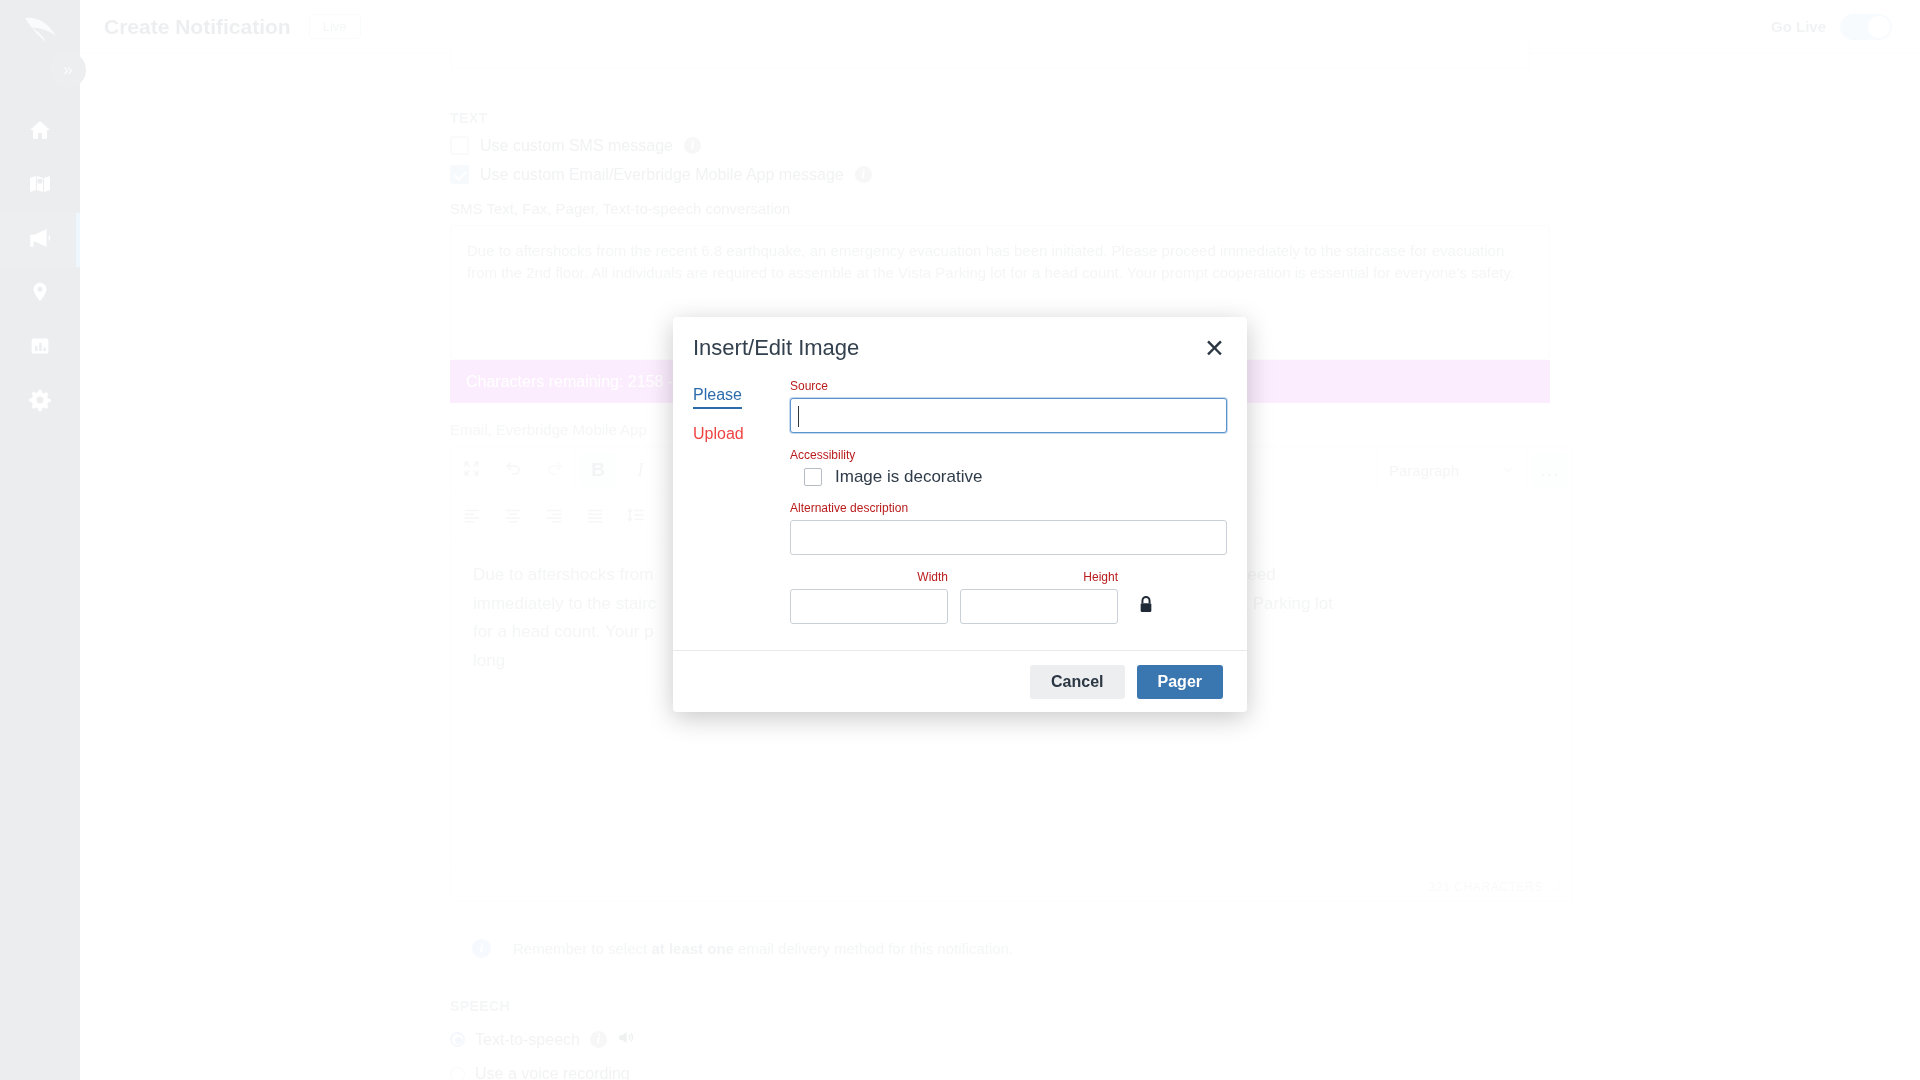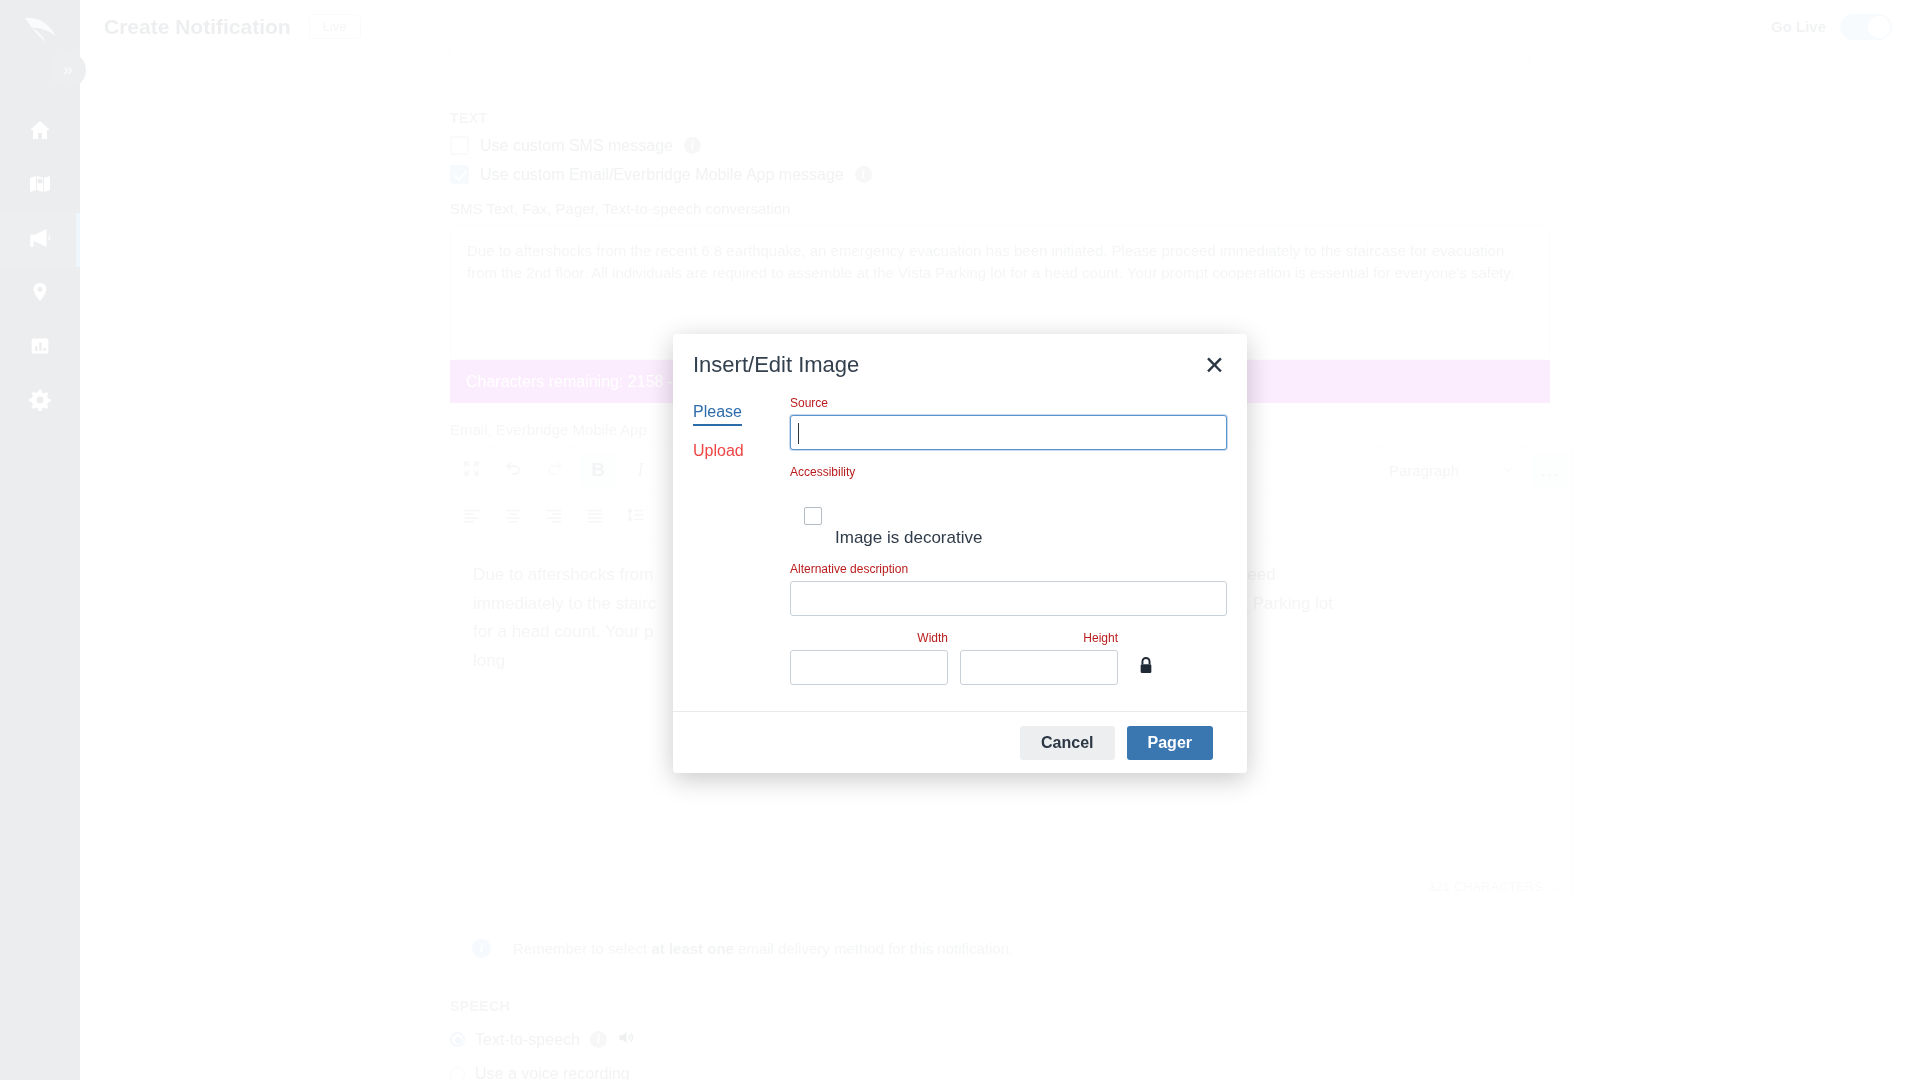--- a/index.html
+++ b/index.html
@@ -192,21 +192,21 @@
   .radio.on { border: 2px solid #8ab6e2; position: relative; }
   .radio.on::after {
     content: ""; position: absolute; left: 3px; top: 3px;
     width: 7px; height: 7px; border-radius: 50%; background: #8ab6e2;
   }
   .radio-label { font-size: 16px; color: #767f87; }
 
   
   #modal {
     position: absolute;
-    left: 673px; top: 334px; width: 574px;
+    left: 673px; top: 317px; width: 574px;
     background: #ffffff;
     border-radius: 4px;
     box-shadow: 0 6px 26px rgba(0,0,0,0.22);
     overflow: hidden;
   }
   .modal-head {
     height: 62px; display: flex; align-items: center;
     padding: 0 22px 0 20px;
   }
   .modal-title { font-size: 22px; color: #33404e; }
@@ -237,28 +237,28 @@
     width: 1px; height: 21px; background: #2c3744;
   }
   .mf-gap { height: 15px; }
   .mf-check-row {
     display: flex; align-items: center; gap: 13px; margin: 4px 0 14px 14px;
   }
   .mf-cb {
     width: 18px; height: 18px; border: 1px solid #b5bcc4;
     border-radius: 2px; background: #fff;
   }
-  .mf-cb-label { font-size: 17px; color: #2f3b48; margin-top: 44px; }
+  .mf-cb-label { font-size: 17px; color: #2f3b48; }
   .wh-row { display: flex; align-items: flex-end; gap: 12px; }
   .wh-col { width: 158px; text-align: right; }
   .lock-icon { padding-bottom: 6px; margin-left: 8px; }
   .modal-foot {
     border-top: 1px solid #e8eaed;
     height: 62px; display: flex; align-items: center; justify-content: flex-end;
-    gap: 12px; padding-right: 34px;
+    gap: 12px; padding-right: 24px;
   }
   .btn {
     height: 34px; padding: 0 21px; border-radius: 3px;
     font-size: 16px; font-weight: bold; display: flex; align-items: center;
   }
   .btn-cancel { background: #eceef0; color: #2c3744; }
   .btn-save { background: #3a76b0; color: #ffffff; }
 </style>
 </head>
 <body>

